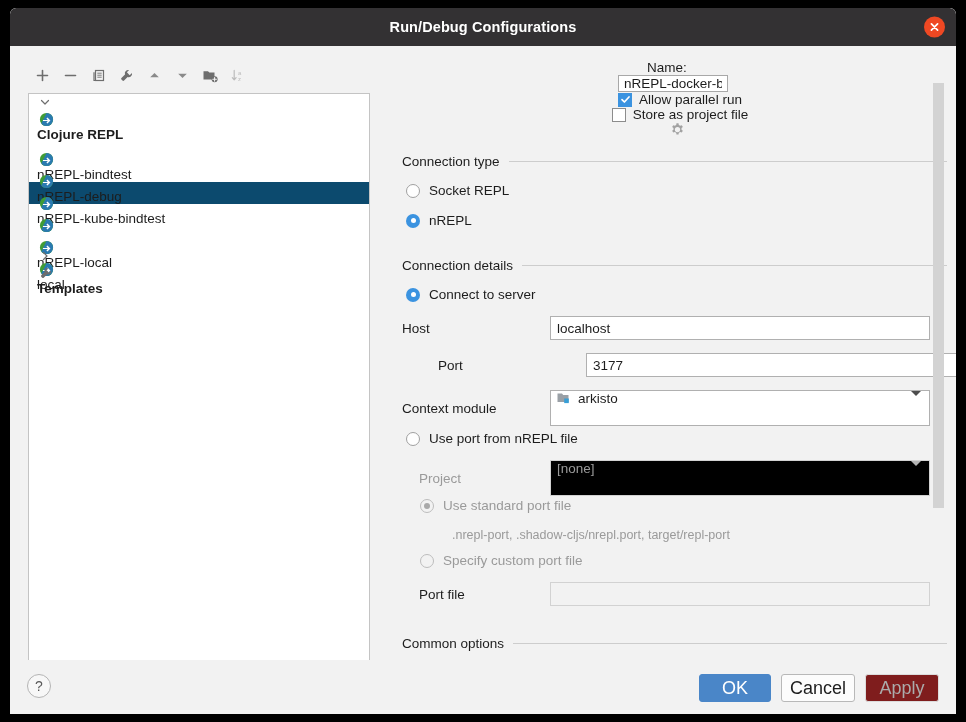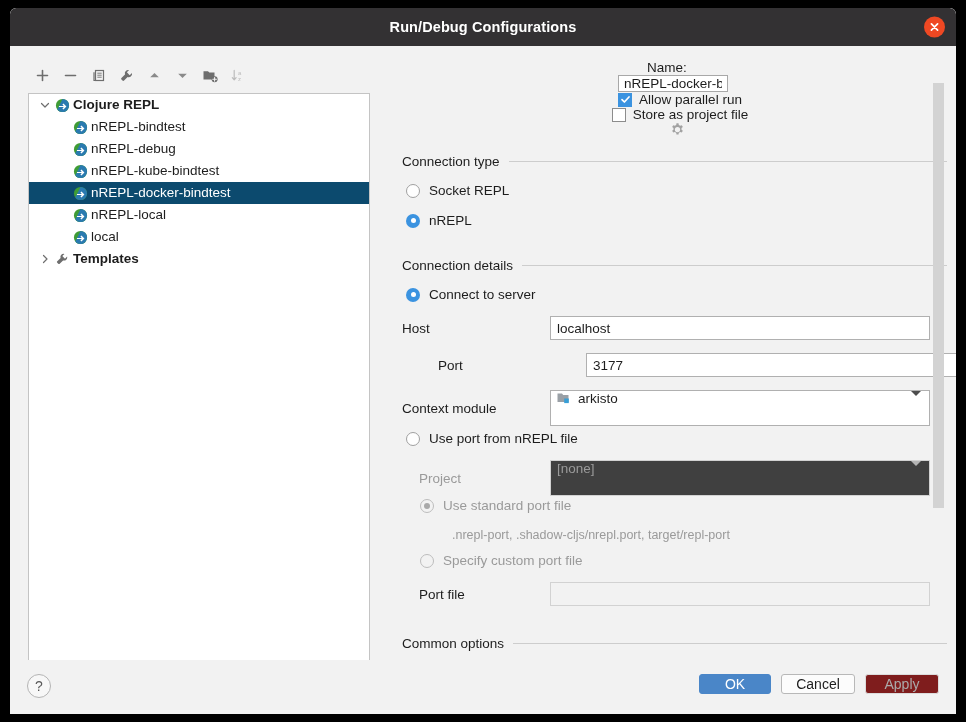--- a/index.html
+++ b/index.html
@@ -78,27 +78,28 @@
   .tree-panel {
     position: absolute;
     left: 18px; top: 47px;
     width: 342px; height: 618px;
     background: #ffffff;
     border: 1px solid #c4c4c4;
     overflow: hidden;
   }
   .tree-row {
     display: flex;
-    align-items: center;
+    align-items: flex-start;
     height: 22px;
     padding-left: 8px;
     font-size: 13.5px;
     color: #1d1d1d;
     cursor: pointer;
     white-space: nowrap;
+    flex-direction: column;
   }
   .tree-row.selected {
     background: #0c4a6e;
     color: #ffffff;
   }
   .tree-row.root { font-weight: bold; }
   .twisty {
     width: 16px; height: 16px;
     display: flex; align-items:center; justify-content:center;
     flex: 0 0 16px;
@@ -275,21 +276,21 @@
     border: 1px solid #b0b0b0;
     background: #ffffff;
     display: flex;
     align-items: flex-start;
     padding: 0 4px 0 6px;
     cursor: pointer;
     font-size: 13.5px;
     color: #1d1d1d;
   }
   .combo.dis {
-    background: #404040;
+    background: #000000;
     border-color: #d2d2d2;
     color: #9a9a9a;
   }
   .combo .cval { flex: 1 1 auto; display:flex; align-items:center; gap:7px; }
   .caret {
     width: 0; height: 0;
     border-left: 5px solid transparent;
     border-right: 5px solid transparent;
     border-top: 5px solid #4d4d4d;
     margin-right: 4px;
@@ -317,24 +318,24 @@
     border: 1px solid #b4b4b4;
     background: #f7f7f7;
     color: #585858;
     font-size: 14px;
     display: flex; align-items: center; justify-content: center;
     cursor: pointer;
   }
   .btn {
     position: absolute;
     top: 14px;
-    height: 20px;
+    height: 28px;
     border-radius: 3px;
     font-family: "Liberation Sans", sans-serif;
-    font-size: 14px;
+    font-size: 18px;
     display: flex; align-items: center; justify-content: center;
     cursor: pointer;
     border: 1px solid #b8b8b8;
     background: #fcfcfc;
     color: #1d1d1d;
   }
   .btn-ok {
     left: 689px; width: 72px;
     background: #4a86c8;
     border-color: #4a86c8;

